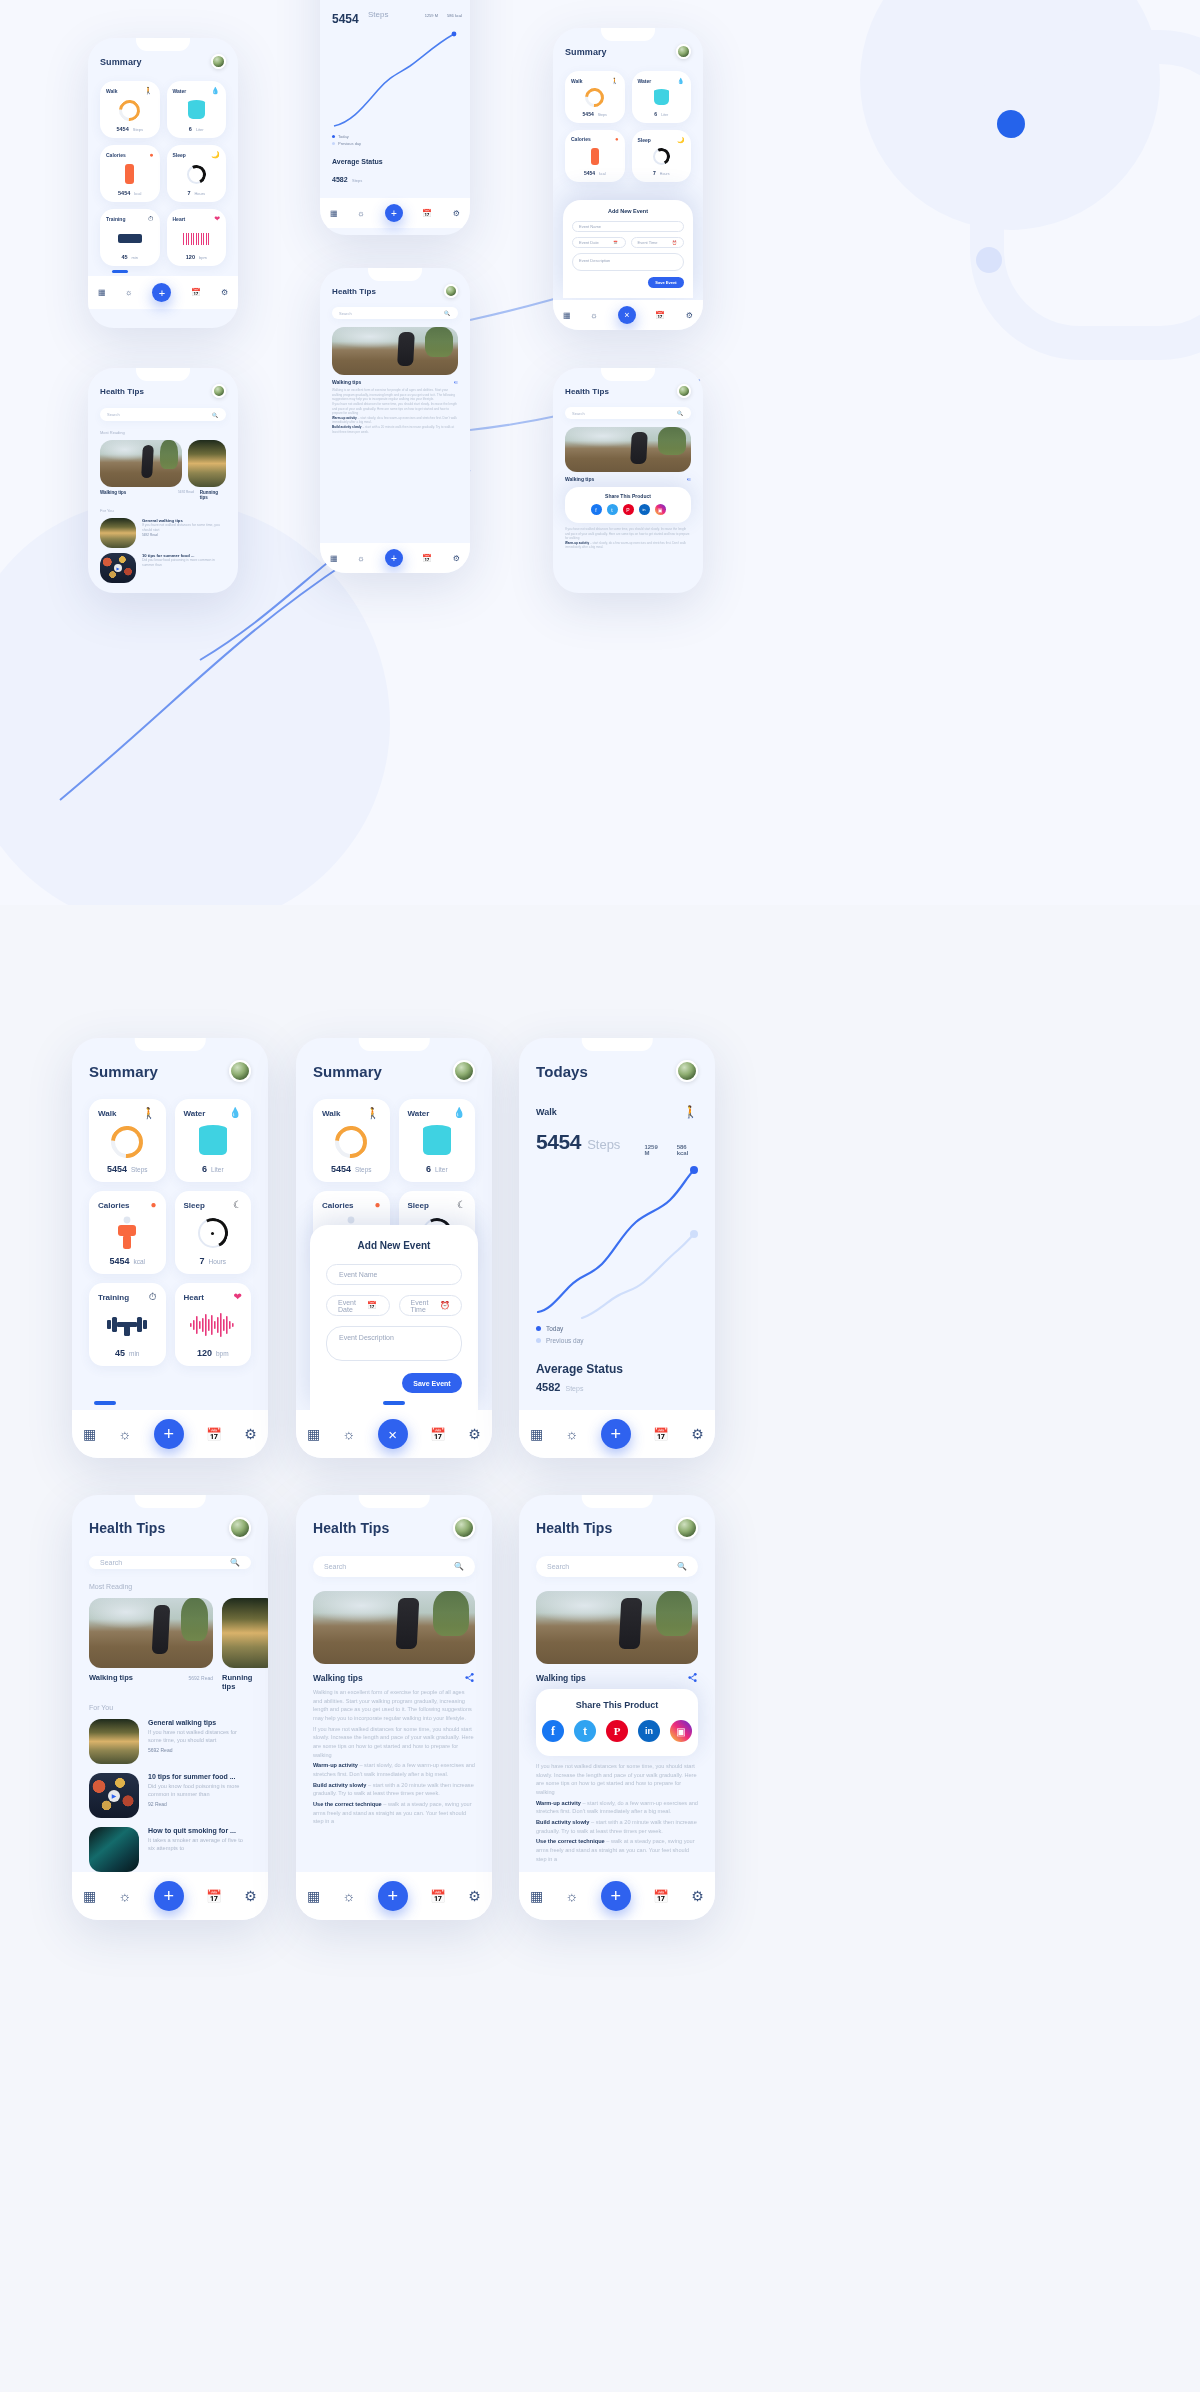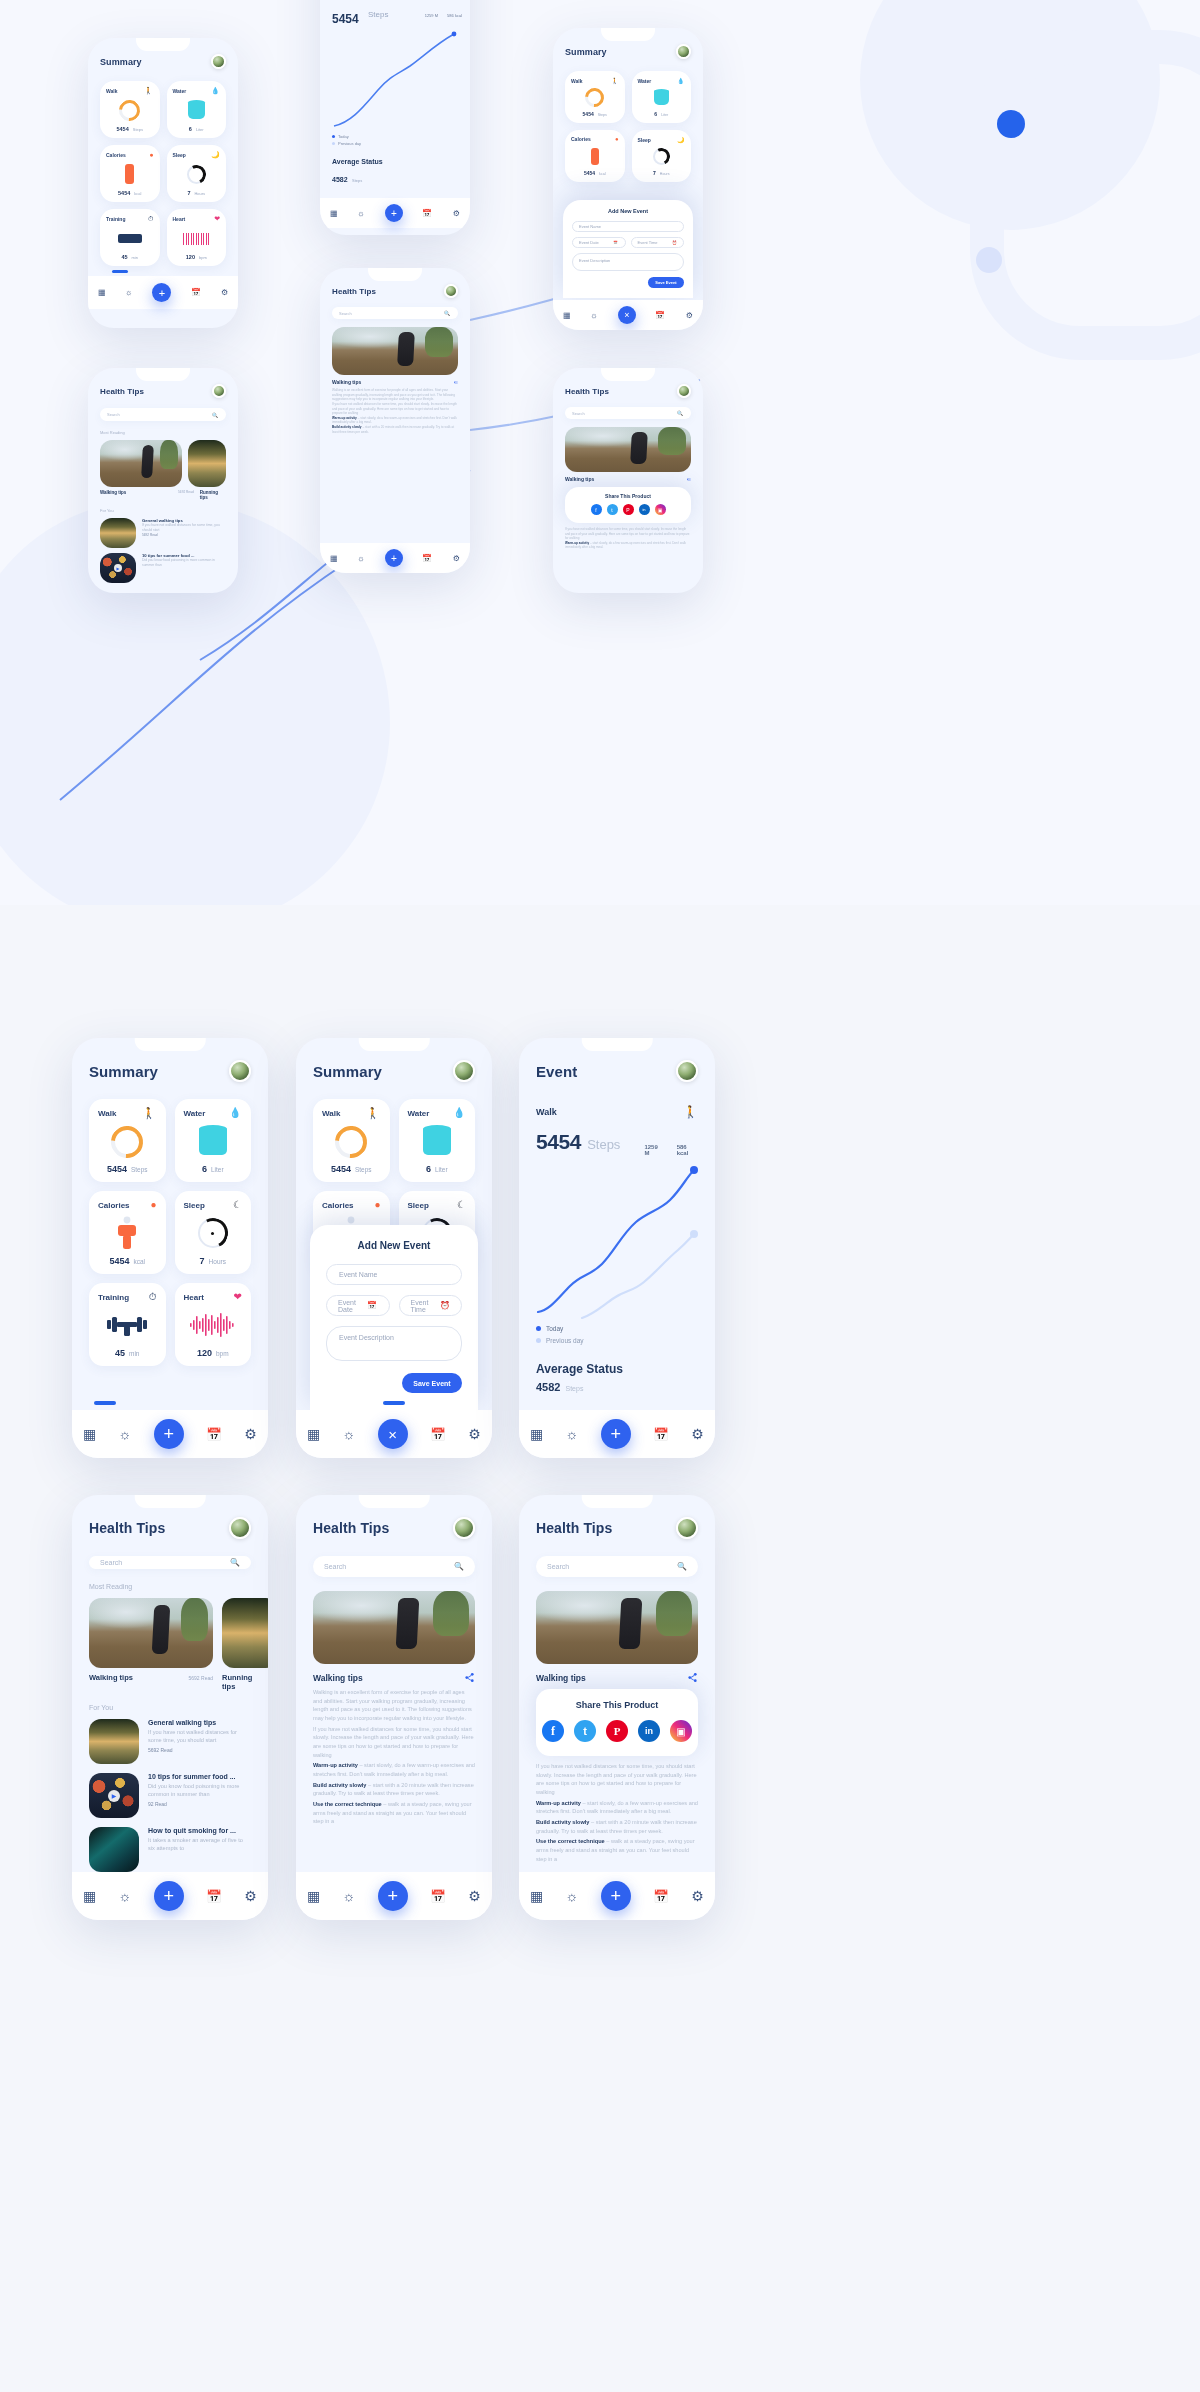--- a/index.html
+++ b/index.html
@@ -801,21 +801,21 @@
         <span class="nav-ico" style="font-size:13px;">📅</span>
         <span class="nav-ico" style="font-size:14px;">⚙</span>
       </div>
     </div>
   </div>
 
   <div class="phone" style="left:519px; top:133px; width:196px; height:420px;">
     <div class="phone-notch"></div>
     <div class="scr" style="padding:22px 17px 0;">
       <div class="scr-head">
-          <div class="scr-title" style="font-size:15px;">Event</div>
+          <div class="scr-title" style="font-size:15px;">Todays</div>
           <div class="avatar" style="width:22px;height:22px;"></div>
         </div>
       <div style="display:flex;align-items:center;justify-content:space-between;margin-top:24px;">
         <span style="font-size:9px;font-weight:700;color:#22395f;">Walk</span>
         <span style="color:#f5a33c;font-size:12px;line-height:1;">🚶</span>
       </div>
       <div style="display:flex;align-items:baseline;margin-top:12px;">
         <span style="font-size:21px;font-weight:700;color:#22395f;letter-spacing:-.4px;">5454</span>
         <span style="font-size:13px;color:#b5c0d3;margin-left:6px;">Steps</span>
         <span style="font-size:6px;color:#5d6f8d;font-weight:700;margin-left:24px;">1259 M</span>

